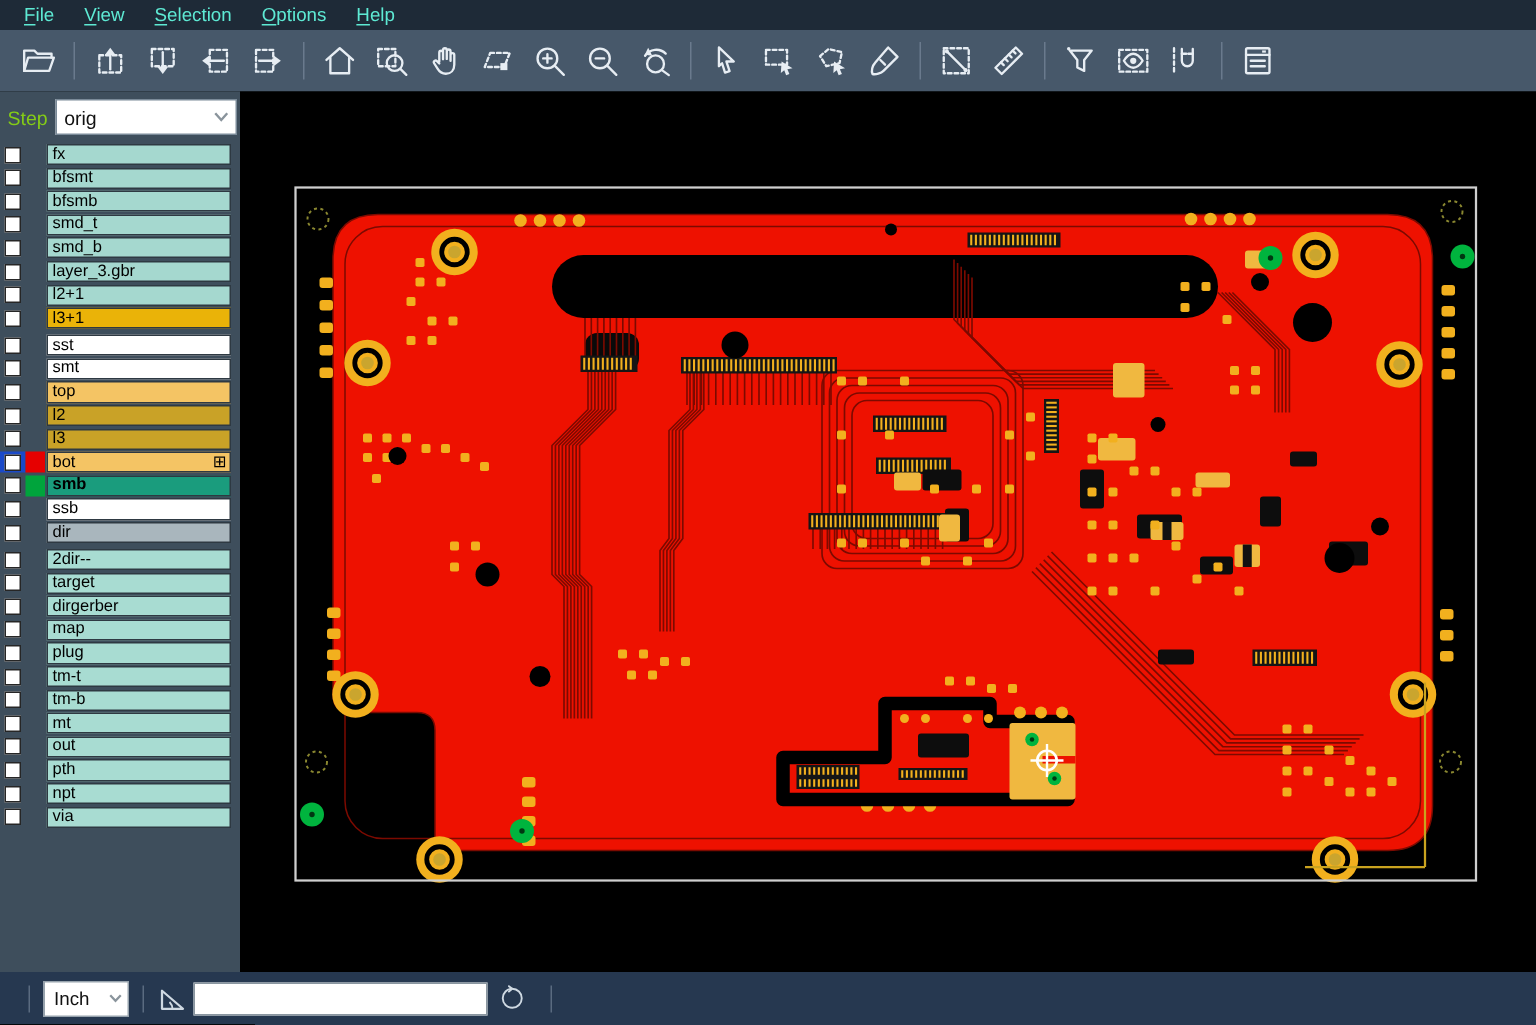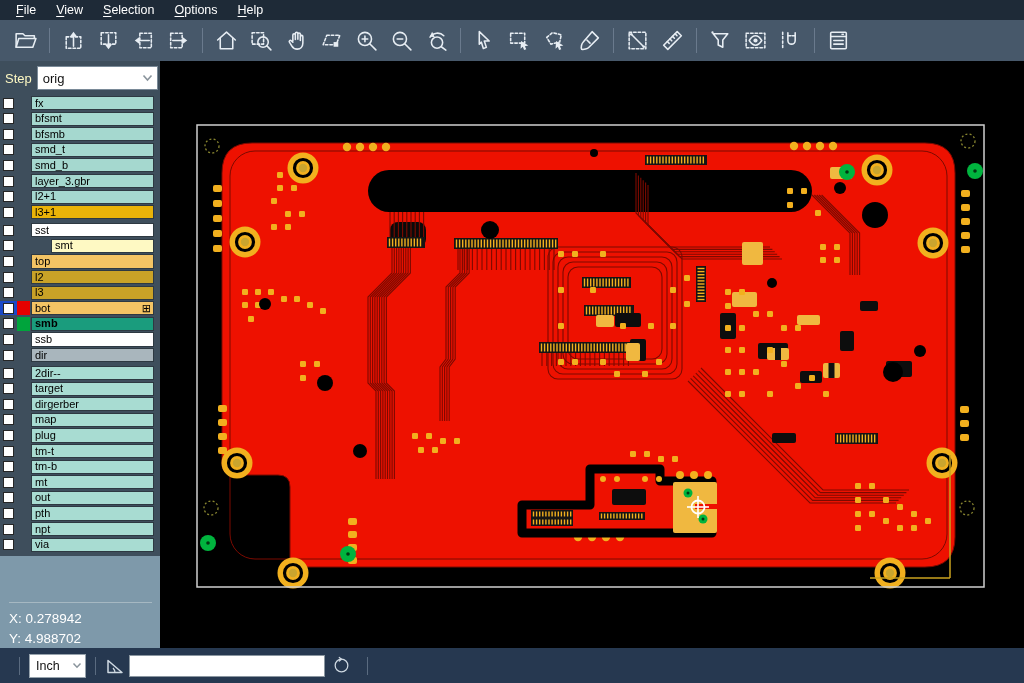--- a/index.html
+++ b/index.html
@@ -1,32 +1,32 @@
 <!DOCTYPE html>
 <html><head>
 <meta charset="utf-8">
 <style>
   html,body{margin:0;padding:0;background:#000;}
   #app{position:relative;width:1024px;height:683px;overflow:hidden;background:#000;
        font-family:"Liberation Sans",sans-serif;}
   
   .menubar{position:absolute;top:0;left:0;right:0;height:20px;background:#1e2a37;
            display:flex;align-items:center;padding-left:6px;}
-  .menu-item{color:#ffffff;font-size:12.5px;padding:2px 10px 3px;cursor:default;white-space:nowrap;}
+  .menu-item{color:#5eead4;font-size:12.5px;padding:2px 10px 3px;cursor:default;white-space:nowrap;}
   .accel{text-decoration:underline;text-underline-offset:2px;}
   
   .toolbar{position:absolute;top:20px;left:0;right:0;height:41px;background:#47586a;
            display:flex;align-items:center;padding-left:8px;}
   .tbtn{width:35px;height:32px;display:flex;align-items:center;justify-content:center;color:#e7edf3;}
   .tbtn svg{width:25px;height:25px;}
   .tsep{width:1px;height:25px;background:#6a7a8d;margin:0 6px;}
   
   .sidebar{position:absolute;top:61px;left:0;width:160px;bottom:35px;background:#3e4e5c;}
   .step-row{height:34px;display:flex;align-items:center;padding-left:5px;gap:5px;}
-  .step-label{color:#fef9c3;font-size:13px;}
+  .step-label{color:#84cc16;font-size:13px;}
   .step-select{width:110px;height:22px;background:#fff;border:1px solid #7a8a98;display:flex;
                align-items:center;justify-content:space-between;padding:0 4px 0 5px;font-size:13px;color:#111;}
   .layer-list{padding-top:1px;}
   .lgroup{margin-bottom:4px;}
   .lrow{display:flex;align-items:stretch;height:14.1px;margin-bottom:1.5px;text-align:right;}
   .lcb{width:17px;display:flex;justify-content:center;align-items:center;}
   .lcb .box{width:9px;height:9px;background:#fff;border:1.5px solid #262626;}
   .lsw{width:13px;margin-right:1px;}
   .lname{flex:1;margin-right:6px;display:flex;align-items:center;padding-left:3px;font-size:11px;
          color:#000;border:1px solid #2e3942;box-sizing:border-box;line-height:1;}
@@ -287,21 +287,21 @@
               <div class="box"></div>
             </div>
             <div class="lsw"></div>
             <div class="lname" style="background: rgb(255, 255, 255);">sst</div>
           </div>
           <div class="lrow">
             <div class="lcb">
               <div class="box"></div>
             </div>
             <div class="lsw"></div>
-            <div class="lname" style="background: #fef9c3; margin-left: 20px;">smt</div>
+            <div class="lname" style="background: #ffffff;">smt</div>
           </div>
           <div class="lrow">
             <div class="lcb">
               <div class="box"></div>
             </div>
             <div class="lsw"></div>
             <div class="lname" style="background: rgb(244, 196, 100);">top</div>
           </div>
           <div class="lrow">
             <div class="lcb">
@@ -429,25 +429,20 @@
           </div>
           <div class="lrow">
             <div class="lcb">
               <div class="box"></div>
             </div>
             <div class="lsw"></div>
             <div class="lname" style="background: rgb(168, 220, 210);">via</div>
           </div>
         </div>
       </div>
-    <div class="coords">
-      <div class="hline"></div>
-      <div class="cline">X: 0.278942</div>
-      <div class="cline">Y: 4.988702</div>
-    </div>
   </div>
 
   <div class="canvas" id="canvas-area"><svg width="864" height="587" viewBox="0 0 864 587">
         <path d="M 92 82 H 765 Q 795 82 795 112 V 476 Q 795 506 765 506 H 142 Q 130 506 130 496 V 426 Q 130 414 118 414 H 74 Q 62 414 62 402 V 112 Q 62 82 92 82 Z" fill="#ee1100" stroke="#7c0a00" stroke-width="1"></path>
         <rect x="70" y="90" width="717" height="408" rx="25" fill="none" stroke="#7c0a00" stroke-width="1"></rect>
         <rect x="208" y="109" width="444" height="42" fill="#000" rx="21"></rect>
         <rect x="230" y="161" width="36" height="25" fill="#0a0a0a" rx="8"></rect>
         <line x1="230" y1="151" x2="230" y2="177" stroke="#7c0a00" stroke-width="1.1"></line>
         <line x1="234.2" y1="151" x2="234.2" y2="177" stroke="#7c0a00" stroke-width="1.1"></line>
         <line x1="238.39999999999998" y1="151" x2="238.39999999999998" y2="177" stroke="#7c0a00" stroke-width="1.1"></line>

